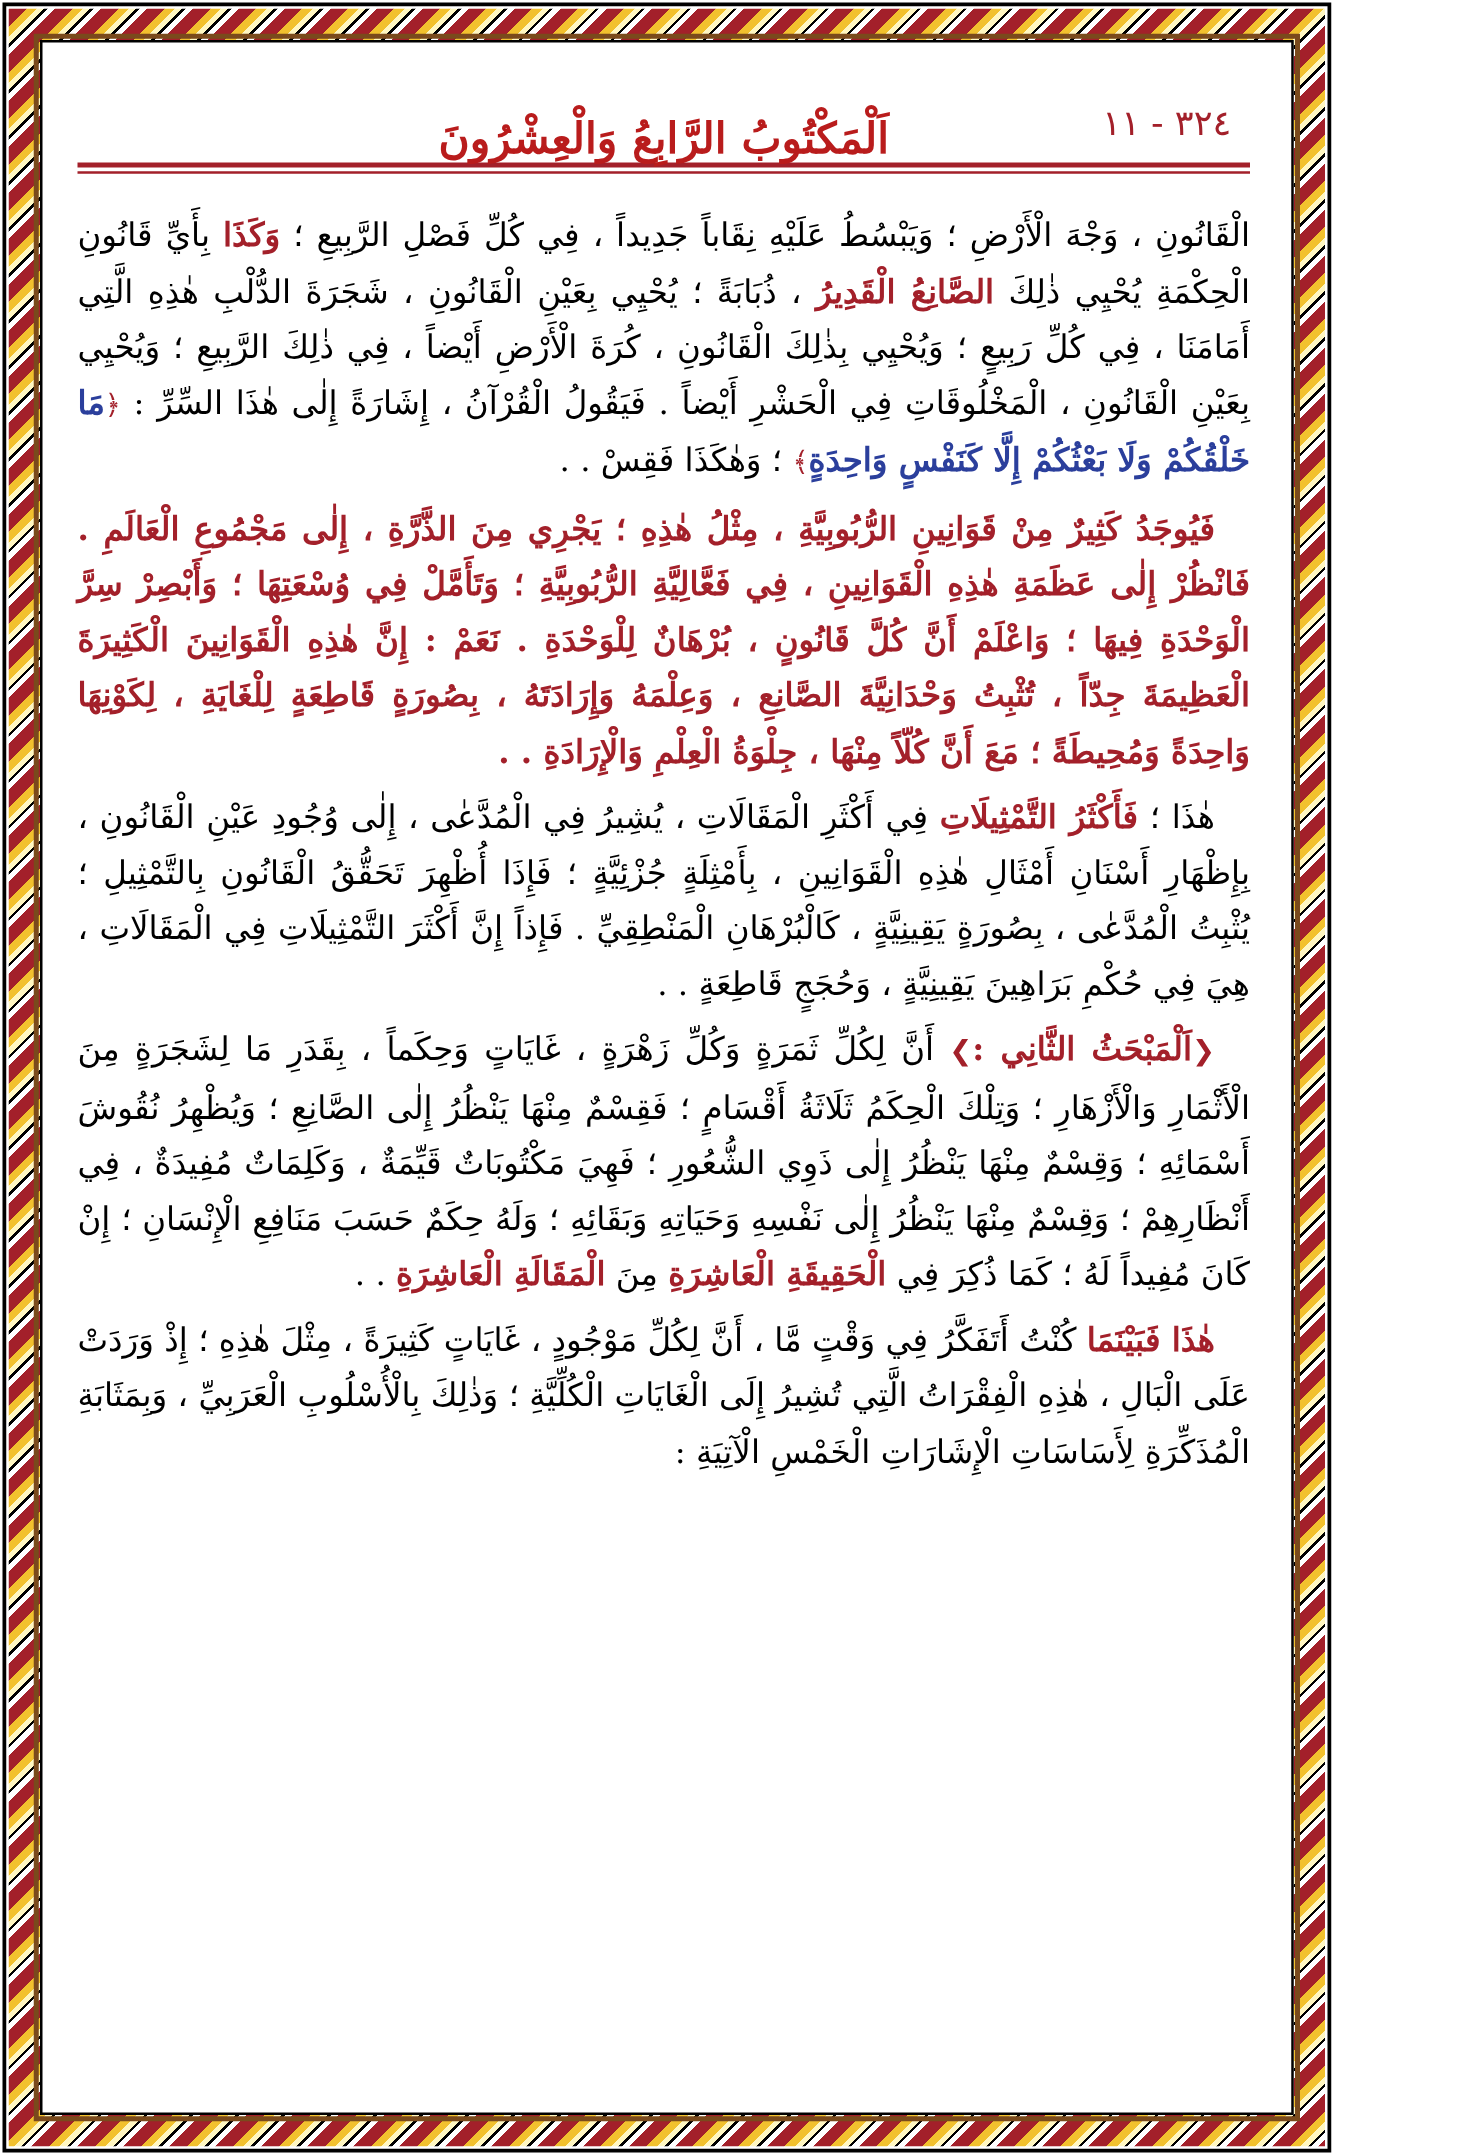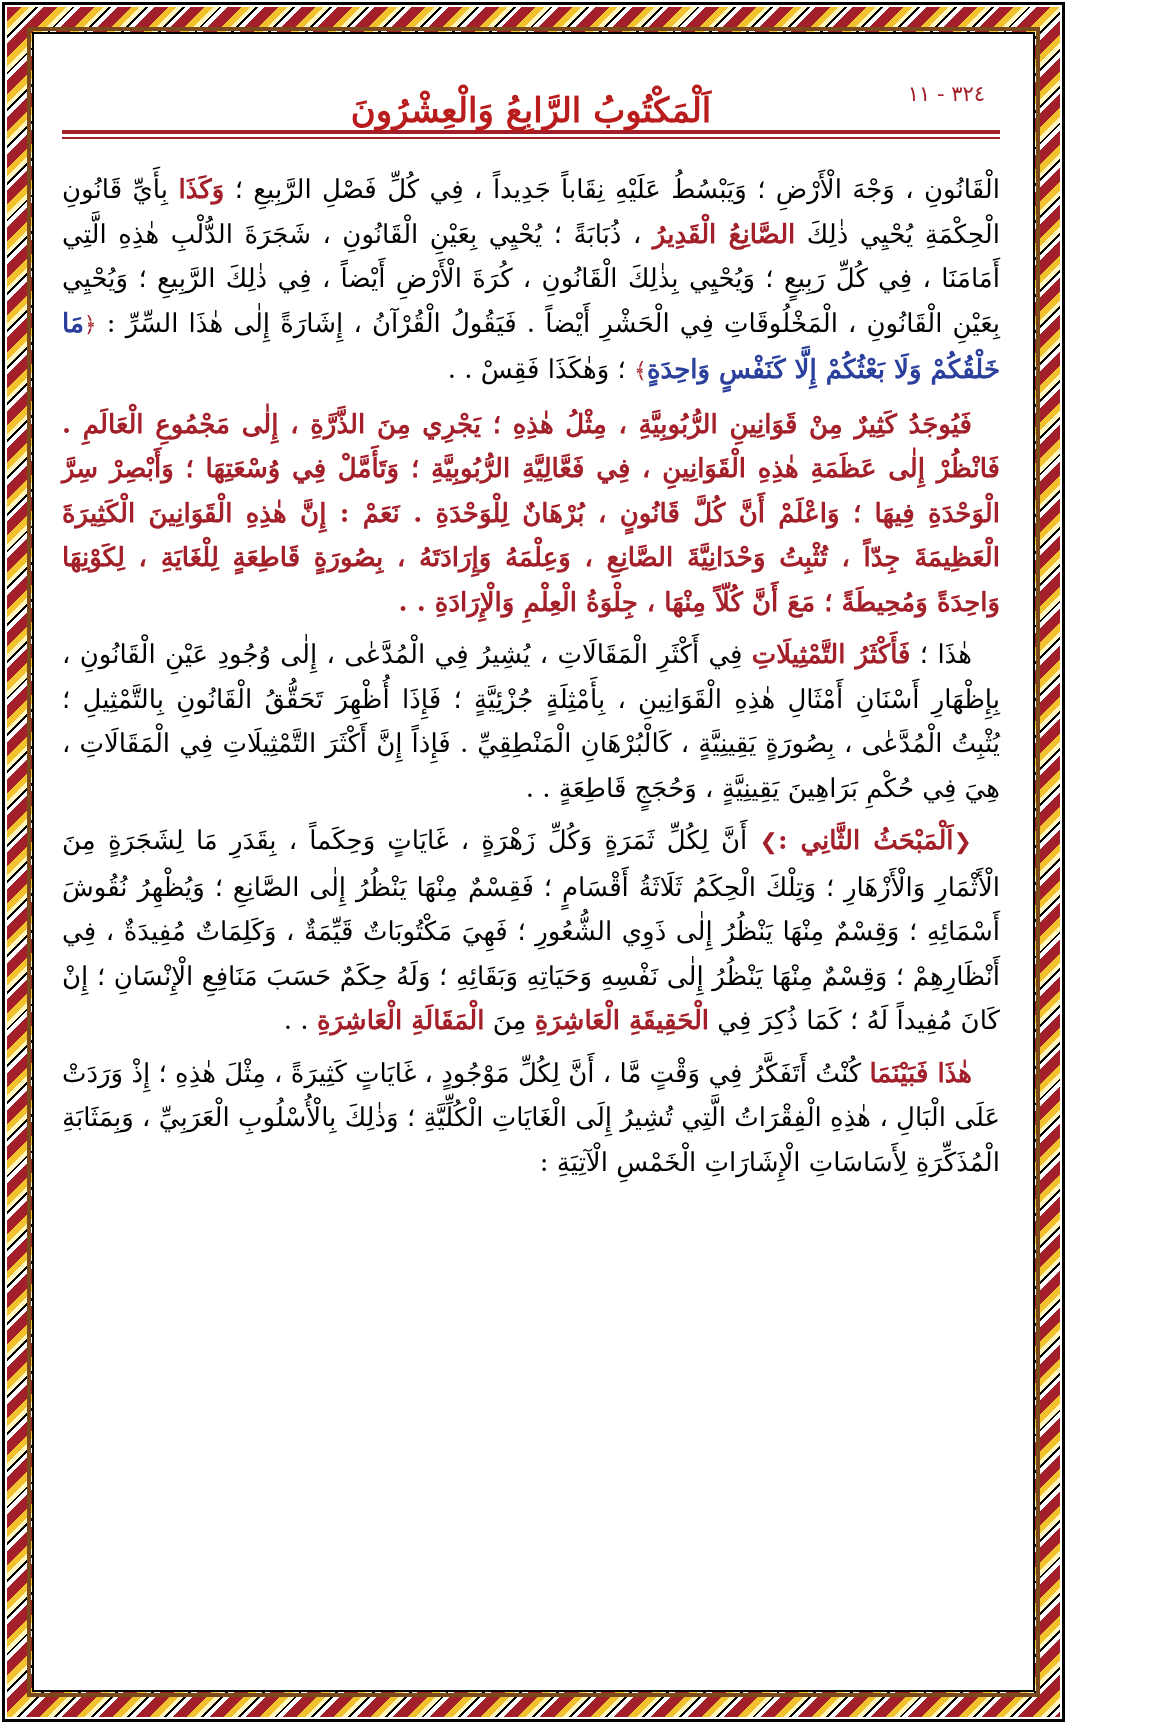--- a/index.html
+++ b/index.html
@@ -7,21 +7,21 @@
   .frame { position:absolute; left:2px; top:2px; width:1063px; height:1720px; box-sizing:border-box; }
   .border-outer { position:absolute; inset:0; border:3px solid #000; box-sizing:border-box; }
   .border-band { position:absolute; left:5px; top:5px; right:5px; bottom:5px; box-sizing:border-box; border:20px solid transparent;
     background:
       repeating-linear-gradient(135deg, #a3202a 0 10px, #f2c12e 10px 16px, #fff7c2 16px 20px, #000 20px 22px, #ffffff 22px 26px) border-box;
   }
   .border-brown { position:absolute; left:25px; top:25px; right:25px; bottom:25px; border:4px solid #7a4a1c; box-sizing:border-box; }
   .border-inner { position:absolute; left:30px; top:30px; right:30px; bottom:30px; border:2px solid #000; box-sizing:border-box; background:#fff; }
   .page { position:absolute; left:62px; top:60px; width:938px; direction:rtl; }
   .header { position:relative; height:70px; }
-  .page-num { position:absolute; right:15px; top:22px; font-family:"DejaVu Sans", sans-serif; font-size:21px; color:#a3202a; direction:rtl; }
+  .page-num { position:absolute; right:15px; top:22px; font-family:"DejaVu Sans", sans-serif; font-size:28px; color:#a3202a; direction:rtl; }
   .chapter-title { position:absolute; left:0; right:0; top:14px; text-align:center; font-size:34px; color:#b91c1c; font-weight:bold;margin-top:16px; }
   .rule1 { height:4px; background:#a3202a; margin-top:0; }
   .rule2 { height:2px; background:#a3202a; margin-top:3px; }
   .body-text { margin-top:28px; font-size:26px; line-height:44.5px; color:#000; text-align:justify; text-align-last:right; }
   .p { margin:0 0 8px 0; }
   .indent { text-indent:28px; }
   .red-bold { color:#a3202a; font-weight:bold; }
   .blue { color:#2b3f9c; font-weight:bold; }
   .orn { color:#a3202a; font-size:22px; }
 </style>

